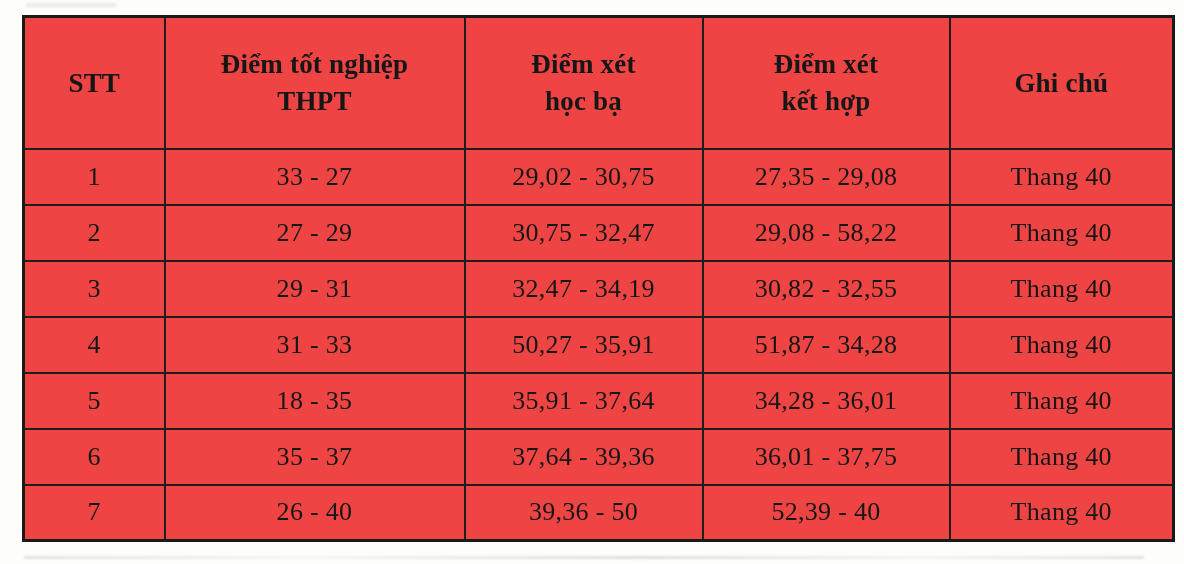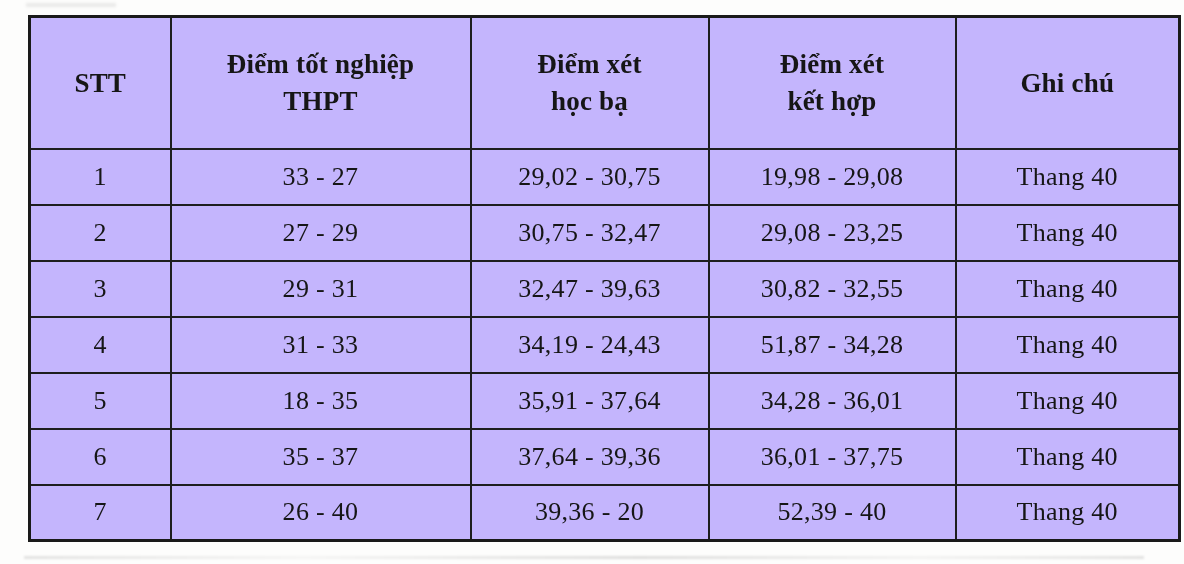--- a/index.html
+++ b/index.html
@@ -10,29 +10,29 @@
     background: #fdfdfc;
     overflow: hidden;
   }
   .page {
     position: absolute;
     inset: 0;
     background: #fdfdfc;
   }
   table.score-table {
     position: absolute;
-    left: 28px;
+    left: 22px;
     top: 15px;
     width: 1150px;
     height: 514px;
     border-collapse: collapse;
     table-layout: fixed;
     font-family: "Liberation Serif", "DejaVu Serif", serif;
     color: #161616;
-    background: #c4b5fd;
+    background: #ef4444;
   }
   table.score-table th,
   table.score-table td {
     border: 2px solid #1e1e1e;
     text-align: center;
     vertical-align: middle;
     padding: 0;
     overflow: hidden;
   }
   table.score-table {
@@ -100,62 +100,62 @@
         <th>Điểm xét
 kết hợp</th>
         <th>Ghi chú</th>
       </tr>
     </thead>
     <tbody>
       <tr>
         <td>1</td>
         <td>33 - 27</td>
         <td>29,02 - 30,75</td>
-        <td>19,98 - 29,08</td>
+        <td>27,35 - 29,08</td>
         <td>Thang 40</td>
       </tr>
       <tr>
         <td>2</td>
         <td>27 - 29</td>
         <td>30,75 - 32,47</td>
-        <td>29,08 - 23,25</td>
+        <td>29,08 - 58,22</td>
         <td>Thang 40</td>
       </tr>
       <tr>
         <td>3</td>
         <td>29 - 31</td>
-        <td>32,47 - 39,63</td>
+        <td>32,47 - 34,19</td>
         <td>30,82 - 32,55</td>
         <td>Thang 40</td>
       </tr>
       <tr>
         <td>4</td>
         <td>31 - 33</td>
-        <td>34,19 - 24,43</td>
+        <td>50,27 - 35,91</td>
         <td>51,87 - 34,28</td>
         <td>Thang 40</td>
       </tr>
       <tr>
         <td>5</td>
         <td>18 - 35</td>
         <td>35,91 - 37,64</td>
         <td>34,28 - 36,01</td>
         <td>Thang 40</td>
       </tr>
       <tr>
         <td>6</td>
         <td>35 - 37</td>
         <td>37,64 - 39,36</td>
         <td>36,01 - 37,75</td>
         <td>Thang 40</td>
       </tr>
       <tr>
         <td>7</td>
         <td>26 - 40</td>
-        <td>39,36 - 20</td>
+        <td>39,36 - 50</td>
         <td>52,39 - 40</td>
         <td>Thang 40</td>
       </tr>
     </tbody>
   </table>
 
   <div class="scan-smudge-bottom"></div>
 </div>
 
 </body></html>

